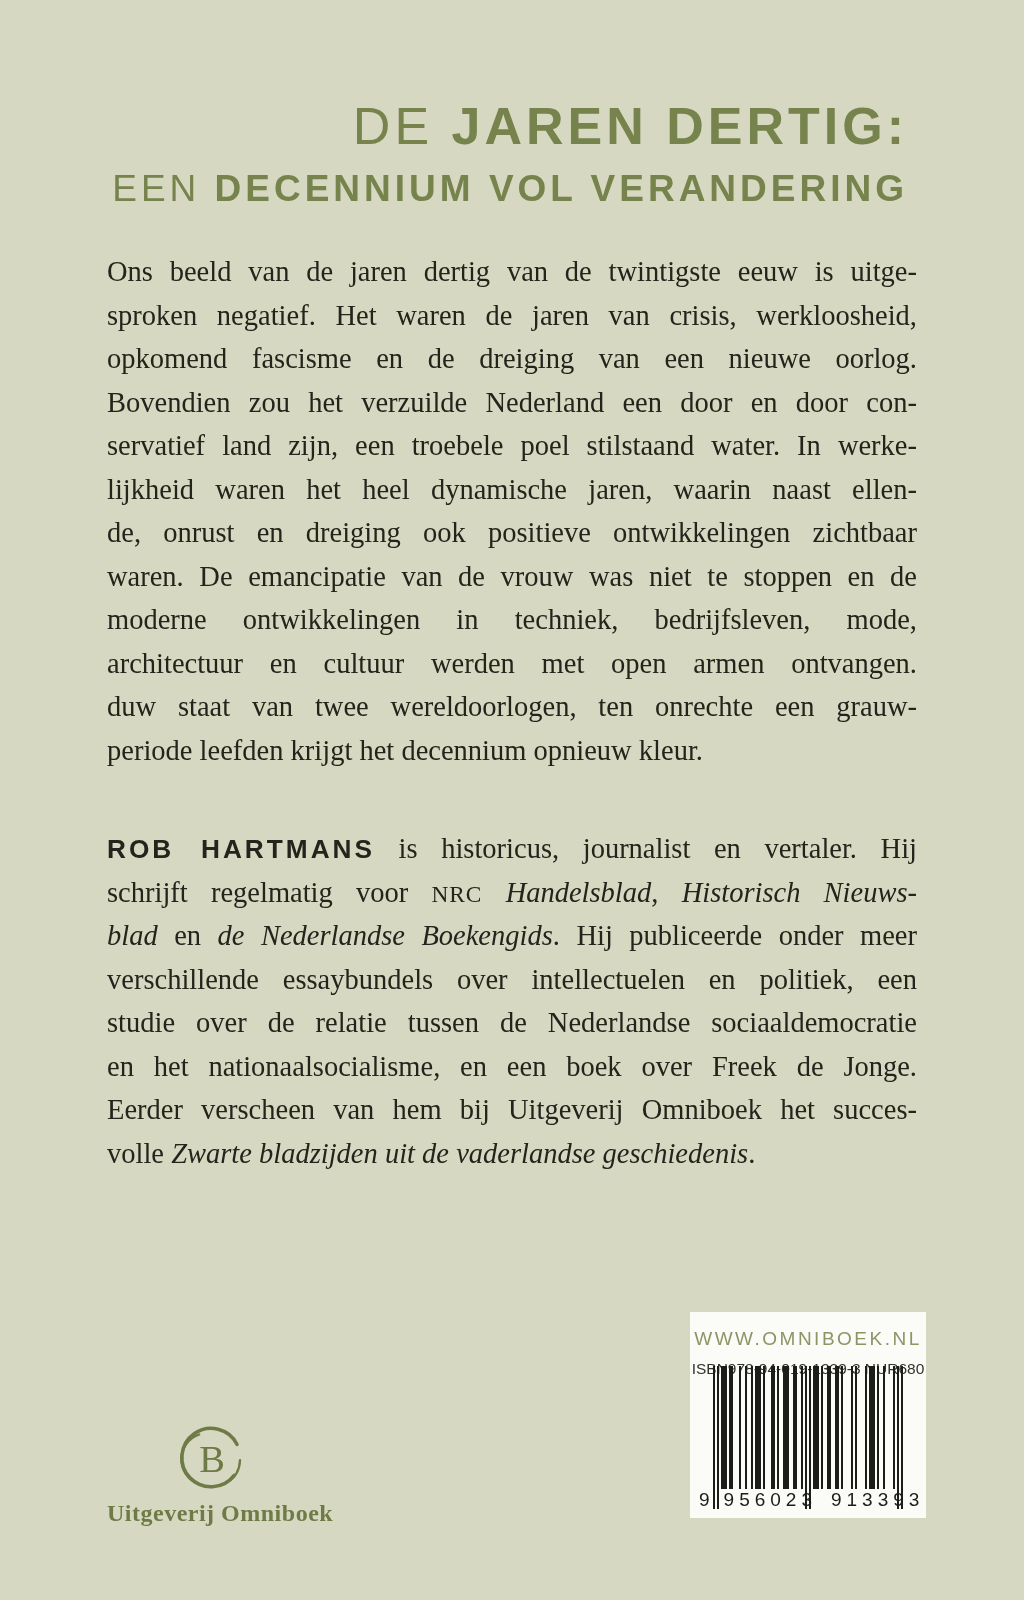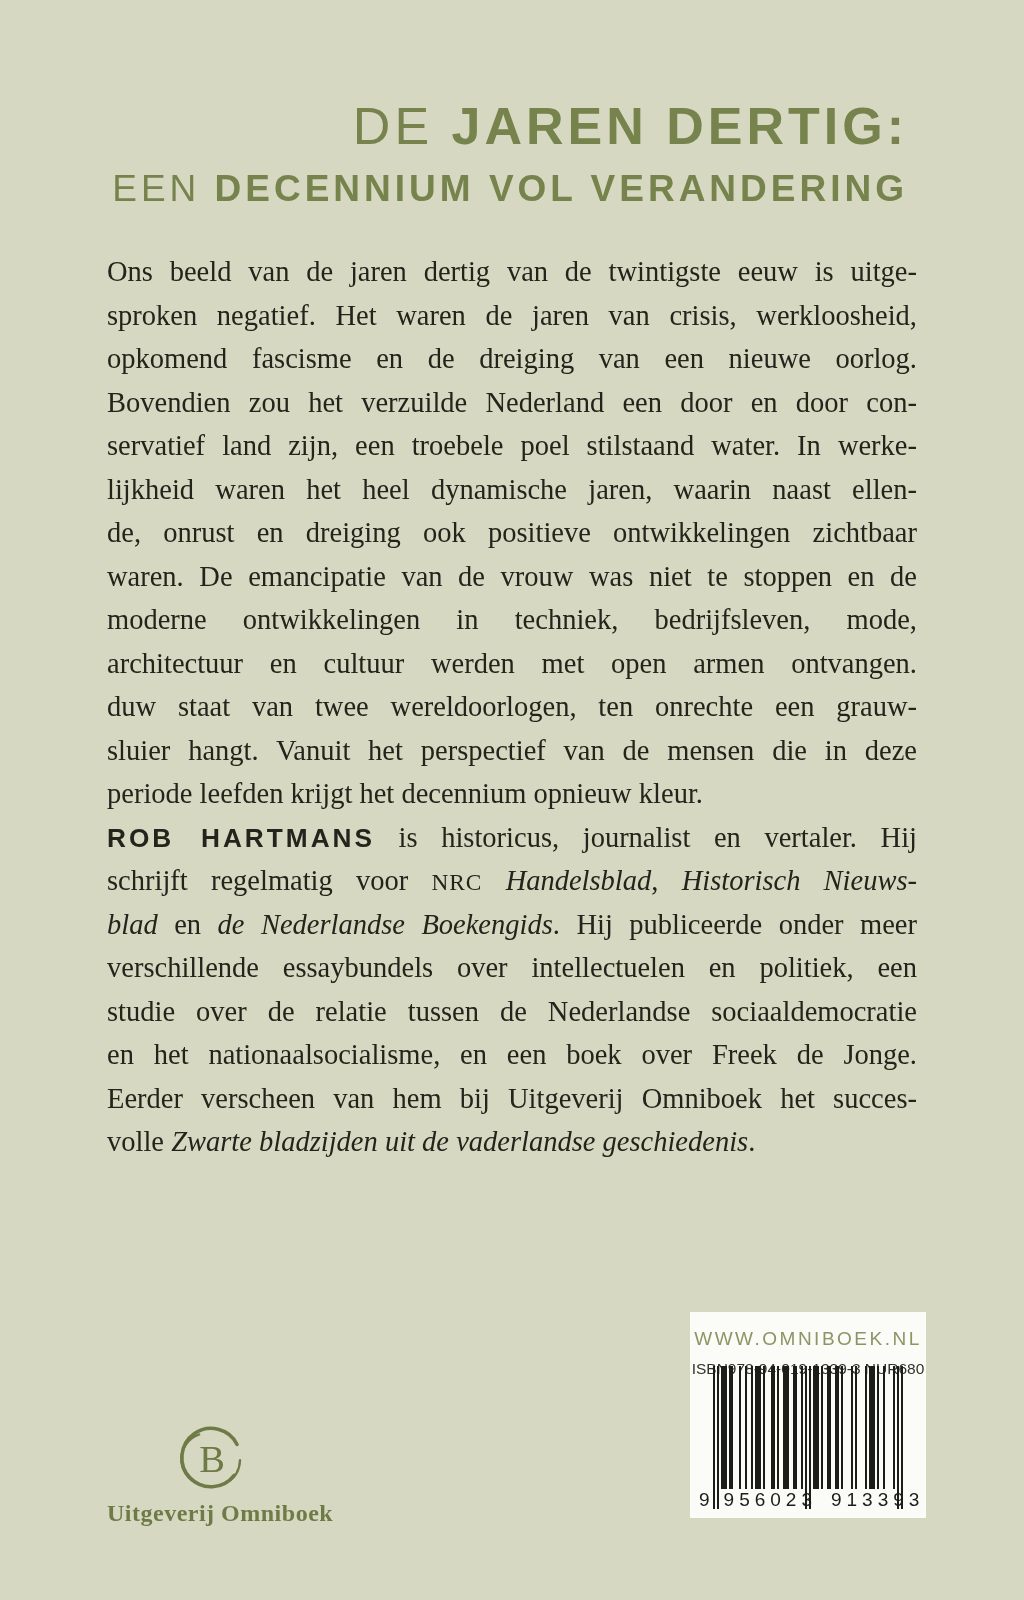--- a/index.html
+++ b/index.html
@@ -34,21 +34,21 @@
   .title-line2{font-size:37px;line-height:1.1;letter-spacing:4px;margin-top:14px;white-space:nowrap;}
   .seg-light{font-weight:400;}
   .seg-boldw{font-weight:700;}
 
   
   .body-text{
     position:absolute;left:107px;top:250px;width:810px;
     font-size:28.5px;line-height:43.5px;
   }
   .para{margin:0;}
-  .bio{}
+  .bio{margin-top:55px;}
   .line{
     text-align:justify;
     text-align-last:justify;
     height:43.5px;
     white-space:normal;
   }
   .line.last{text-align-last:left;}
   .seg-d{
     font-family:"Liberation Sans", sans-serif;
     font-weight:700;
@@ -122,21 +122,20 @@
         <div class="line">sproken negatief. Het waren de jaren van crisis, werkloosheid,</div>
         <div class="line">opkomend fascisme en de dreiging van een nieuwe oorlog.</div>
         <div class="line">Bovendien zou het verzuilde Nederland een door en door con-</div>
         <div class="line">servatief land zijn, een troebele poel stilstaand water. In werke-</div>
         <div class="line">lijkheid waren het heel dynamische jaren, waarin naast ellen-</div>
         <div class="line">de, onrust en dreiging ook positieve ontwikkelingen zichtbaar</div>
         <div class="line">waren. De emancipatie van de vrouw was niet te stoppen en de</div>
         <div class="line">moderne ontwikkelingen in techniek, bedrijfsleven, mode,</div>
         <div class="line">architectuur en cultuur werden met open armen ontvangen.</div>
         <div class="line">duw staat van twee wereldoorlogen, ten onrechte een grauw-</div>
-        <div class="line">sluier hangt. Vanuit het perspectief van de mensen die in deze</div>
         <div class="line last">periode leefden krijgt het decennium opnieuw kleur.</div>
       </div>
     <div class="para bio">
         <div class="line"><span class="seg-d">ROB HARTMANS</span><span class="seg-n"> is historicus, journalist en vertaler. Hij</span></div>
         <div class="line"><span class="seg-n">schrijft regelmatig voor </span><span class="seg-sc">NRC</span><span class="seg-i"> Handelsblad</span><span class="seg-n">, </span><span class="seg-i">Historisch Nieuws-</span></div>
         <div class="line"><span class="seg-i">blad</span><span class="seg-n"> en </span><span class="seg-i">de Nederlandse Boekengids</span><span class="seg-n">. Hij publiceerde onder meer</span></div>
         <div class="line"><span class="seg-n">verschillende essaybundels over intellectuelen en politiek, een</span></div>
         <div class="line"><span class="seg-n">studie over de relatie tussen de Nederlandse sociaaldemocratie</span></div>
         <div class="line"><span class="seg-n">en het nationaalsocialisme, en een boek over Freek de Jonge.</span></div>
         <div class="line"><span class="seg-n">Eerder verscheen van hem bij Uitgeverij Omniboek het succes-</span></div>

